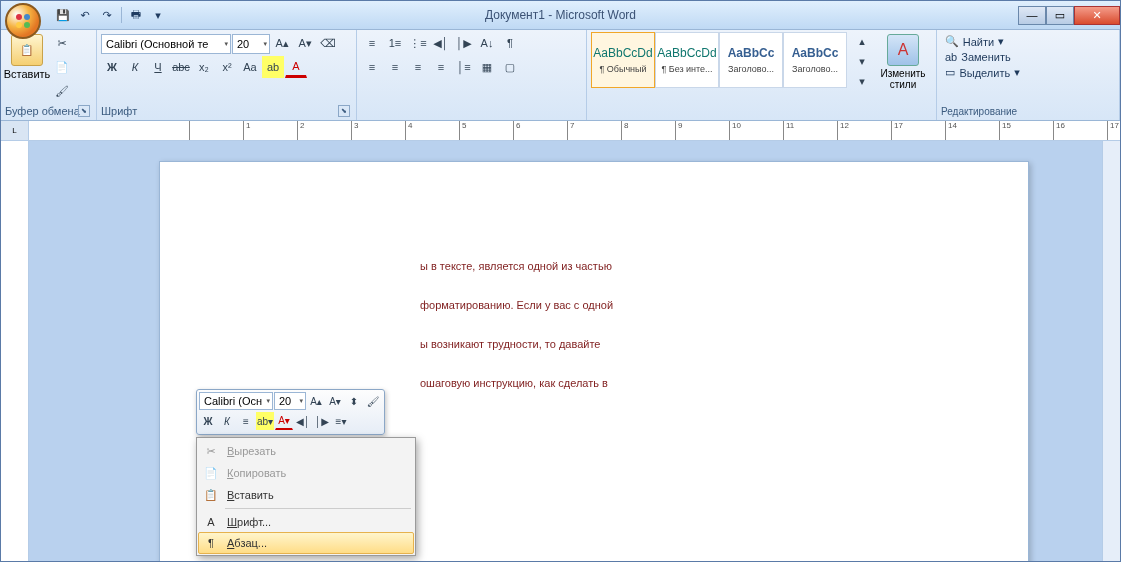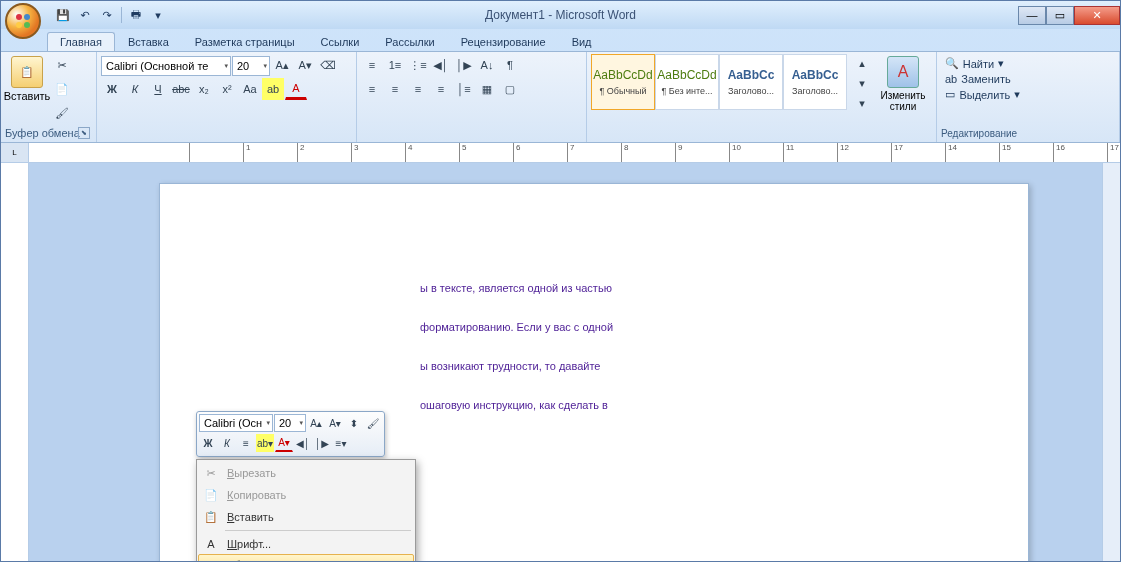--- a/index.html
+++ b/index.html
@@ -26,34 +26,34 @@
 .big-btn{display:flex;flex-direction:column;align-items:center;width:44px;padding:2px;gap:2px}
 .big-btn .ic{width:32px;height:32px;background:linear-gradient(#fff5d0,#f5cf72);border:1px solid #c9a24a;border-radius:3px;display:flex;align-items:center;justify-content:center}
 .rows{display:flex;flex-direction:column;gap:2px}
 .row{display:flex;gap:1px;align-items:flex-end}
 .combo{height:20px;border:1px solid #9bb6d5;background:#fff;display:flex;align-items:center;padding:0 2px 0 4px;font-size:11px}
 .combo .dd{margin-left:auto;font-size:7px;color:#555}
 .sm-btn{width:22px;height:22px;border:1px solid transparent;display:flex;align-items:center;justify-content:center;color:#345;font-size:11px}
 .styles{display:flex;gap:0}
 .style-item{width:64px;height:56px;border:1px solid #c9d7e9;background:#fff;display:flex;flex-direction:column;align-items:center;justify-content:center;font-size:10px}
 .style-item.sel{border-color:#f1a728;background:#fff6e0}
-.style-item .prev{font-size:12px;color:#4d7c0f;margin-bottom:4px}
+.style-item .prev{font-size:12px;color:#0f766e;margin-bottom:4px}
 .style-item .lbl{font-size:9px;color:#444}
 .edit-col{display:flex;flex-direction:column;gap:1px;padding:2px}
 .edit-item{display:flex;align-items:center;gap:4px;padding:1px 2px;font-size:11px;color:#1e395b}
 .ruler-area{height:20px;background:#e6eef9;border-bottom:1px solid #b5cce7;display:flex}
 .ruler-corner{width:28px;border-right:1px solid #b5cce7;display:flex;align-items:center;justify-content:center;font-size:8px;background:#d9e5f3}
 .ruler{flex:1;background:#fff;position:relative;font-size:8px;color:#666;overflow:hidden}
 .ruler-marks{position:absolute;left:160px;top:0;height:100%;display:flex}
 .rmark{width:54px;border-left:1px solid #888;font-size:8px;padding-left:2px;color:#555}
 .workspace{flex:1;background:#b9d1ee;display:flex;overflow:hidden;position:relative}
 .vruler{width:28px;background:#fff;border-right:1px solid #b5cce7}
 .page-area{flex:1;padding:20px 0 0 130px;position:relative}
 .page{width:870px;background:#fff;border:1px solid #9ab6d6;box-shadow:2px 2px 6px rgba(0,0,0,.2);padding:80px 50px 50px 50px;min-height:600px}
-.doc-text{font-size:26px;font-family:Calibri,sans-serif;line-height:1.5;color:#4c1d95;text-align:justify}
+.doc-text{font-size:26px;font-family:Calibri,sans-serif;line-height:1.5;color:#7f1d1d;text-align:justify}
 .mini-toolbar{position:absolute;left:195px;top:248px;background:linear-gradient(#fdfdfd,#e6edf6);border:1px solid #8ba7c7;border-radius:3px;box-shadow:1px 2px 5px rgba(0,0,0,.25);padding:2px;z-index:50}
 .mini-toolbar .row{gap:1px;margin-bottom:2px}
 .mini-toolbar .combo{height:18px;font-size:10px}
 .mini-toolbar .sm-btn{width:18px;height:18px;font-size:10px}
 .context-menu{position:absolute;left:195px;top:296px;width:220px;background:#f3f3f3;border:1px solid #9a9a9a;box-shadow:2px 3px 8px rgba(0,0,0,.35);z-index:51;padding:2px}
 .cm-item{display:flex;align-items:center;height:22px;padding:0 6px 0 2px;gap:6px;font-size:11px;color:#333}
 .cm-item.disabled{color:#999}
 .cm-item.hover{background:linear-gradient(#fff5cc,#ffdd87);border:1px solid #e6b24d;border-radius:2px;margin:-1px}
 .cm-ic{width:20px;height:18px;display:flex;align-items:center;justify-content:center;font-size:11px}
 .cm-sep{height:1px;background:#ccc;margin:2px 2px 2px 26px}
@@ -82,29 +82,20 @@
       <div class="qat-btn">▾</div>
     </div>
     <div class="title">Документ1 - Microsoft Word</div>
     <div class="win-controls">
       <div class="win-btn">—</div>
       <div class="win-btn">▭</div>
       <div class="win-btn close">✕</div>
     </div>
   </div>
 
-  <div class="tabs">
-    <div class="tab active">Главная</div>
-    <div class="tab">Вставка</div>
-    <div class="tab">Разметка страницы</div>
-    <div class="tab">Ссылки</div>
-    <div class="tab">Рассылки</div>
-    <div class="tab">Рецензирование</div>
-    <div class="tab">Вид</div>
-  </div>
 
   <div class="ribbon">
 
     <div class="group" style="width:96px">
       <div class="group-body">
         <div class="big-btn">
           <div class="ic">📋</div>
           <span>Вставить</span>
         </div>
         <div class="rows">
@@ -140,20 +131,21 @@
           <div class="sm-btn">x₂</div>
           <div class="sm-btn">x²</div>
           <div class="sm-btn">Aa</div>
           <div class="sm-btn" style="background:#ff6">
                 <span>ab</span>
               </div>
           <div class="sm-btn" style="color:#c00;border-bottom:3px solid #c00">A</div>
         </div>
       </div>
         </div>
+      <div class="group-label"><span>Шрифт</span><div class="dlaunch">⬊</div></div>
     </div>
 
     <div class="group" style="width:230px">
       <div class="group-body">
           <div class="rows" style="width:100%">
         <div class="row">
           <div class="sm-btn">≡</div>
           <div class="sm-btn">1≡</div>
           <div class="sm-btn">⋮≡</div>
           <div class="sm-btn">◀│</div>

